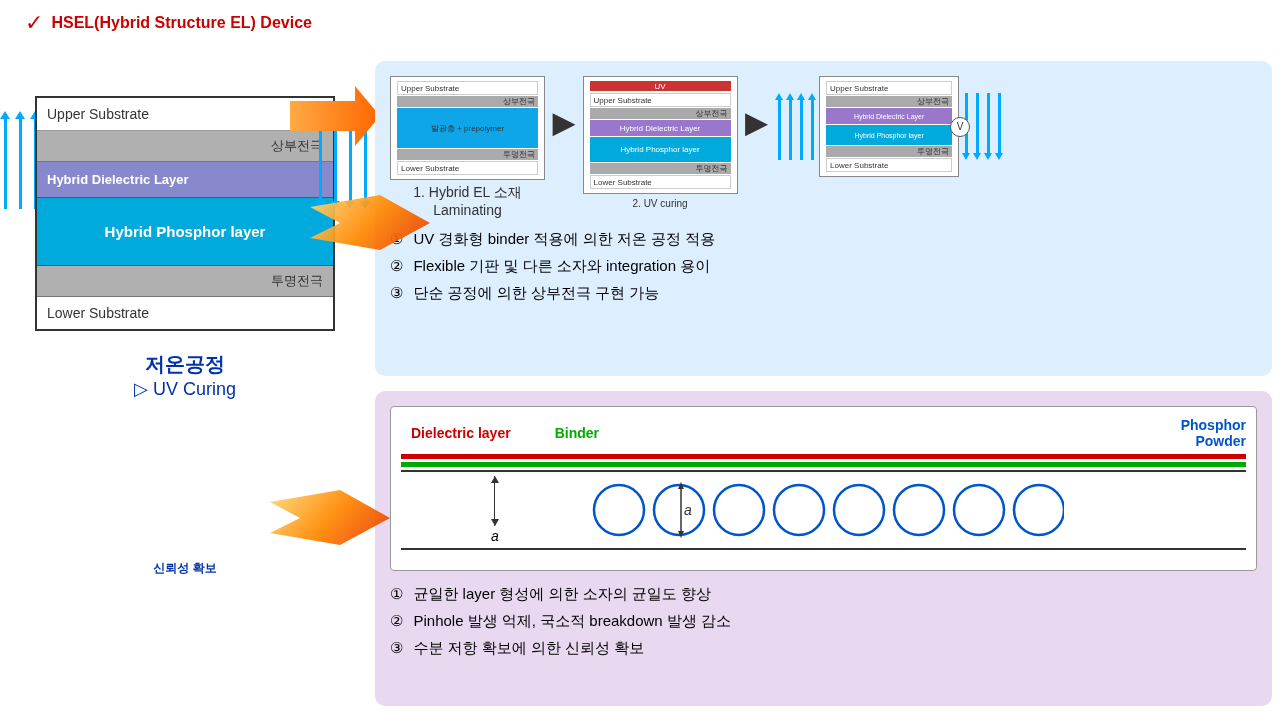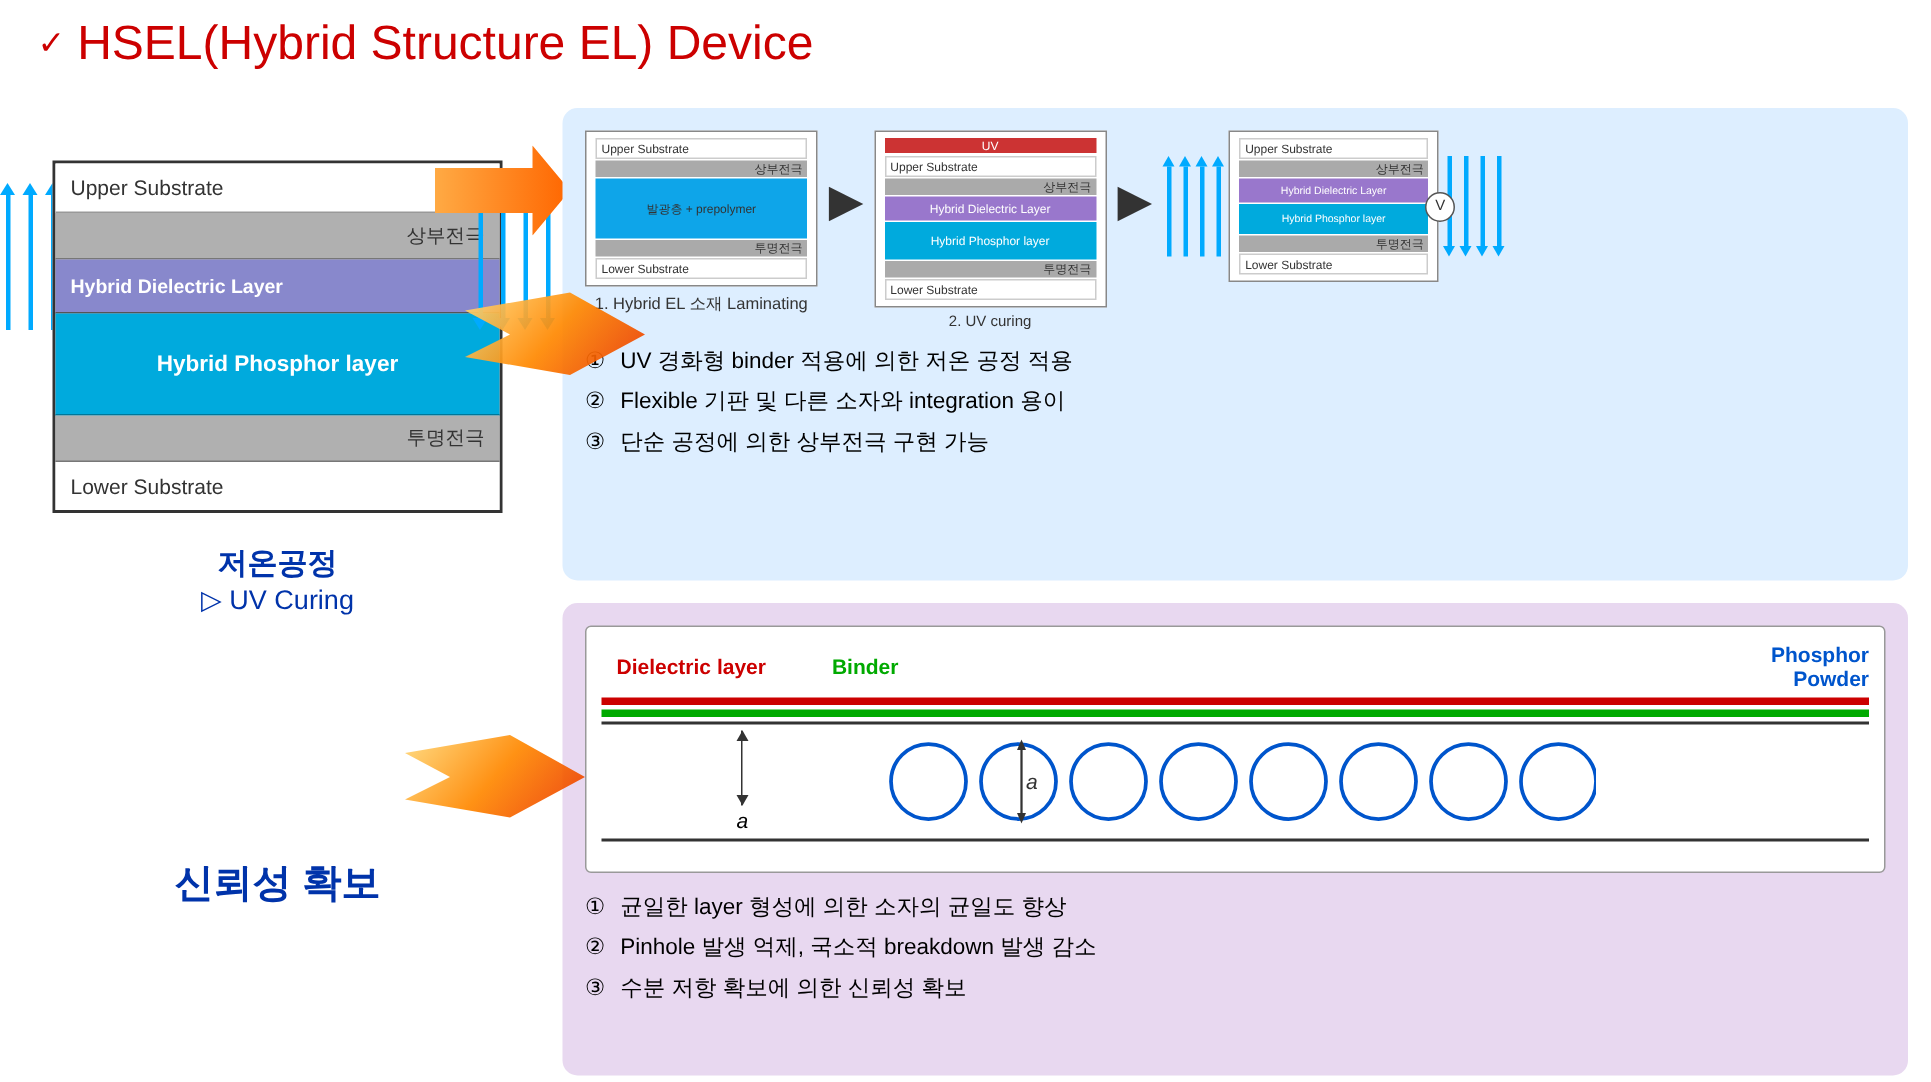--- a/index.html
+++ b/index.html
@@ -26,22 +26,22 @@
       margin-bottom: 10px;
       padding-left: 10px;
     }
     .title-checkmark {
       color: #cc0000;
       font-size: 22px;
       margin-right: 8px;
     }
     .title-text {
       color: #cc0000;
-      font-size: 32px;
-      font-weight: normal;
+      font-size: 16px;
+      font-weight: bold;
     }
 
     
     .main-layout {
       display: flex;
       gap: 20px;
       height: 660px;
     }
 
     
@@ -344,21 +344,21 @@
             <div class="b-arrow-head-down"></div>
           </div>
         </div>
       </div>
 
       <div class="process-label" style="margin-top:20px;">
         <div class="process-label-main">저온공정</div>
         <div class="process-label-sub">▷ UV Curing</div>
       </div>
 
-      <div class="process-label-bottom" style="margin-top: 160px; font-size:26px; font-weight:bold; color:#0033aa;">신뢰성 확보</div>
+      <div class="process-label-bottom" style="margin-top: 160px; font-size:12px; font-weight:bold; color:#0033aa;">신뢰성 확보</div>
     </div>
 
     <div class="right-panel">
 
       <div style="position:relative; display:flex; align-items:flex-start; gap:10px;">
 
         <div style="position:absolute; left:-85px; top:40px;">
           <svg width="90" height="60" viewBox="0 0 90 60">
             <defs>
               <linearGradient id="og1" x1="0%" y1="0%" x2="100%" y2="0%">
@@ -381,21 +381,21 @@
               <div style="height:14px; background:#fff; border:1px solid #ccc; margin-bottom:1px; display:flex; align-items:center; padding:0 3px; font-size:8px; color:#333;">Upper Substrate</div>
 
               <div style="height:11px; background:#aaa; margin-bottom:1px; display:flex; align-items:center; justify-content:flex-end; padding:0 3px; font-size:8px; color:#333;">상부전극</div>
 
               <div style="height:40px; background:#0ea5e9; margin-bottom:1px; display:flex; align-items:center; justify-content:center; font-size:8px; color:#333; text-align:center;">발광층 + prepolymer</div>
 
               <div style="height:11px; background:#aaa; margin-bottom:1px; display:flex; align-items:center; justify-content:flex-end; padding:0 3px; font-size:8px; color:#333;">투명전극</div>
 
               <div style="height:14px; background:#fff; border:1px solid #ccc; display:flex; align-items:center; padding:0 3px; font-size:8px; color:#333;">Lower Substrate</div>
             </div>
-            <div class="step-number-label" style="font-size:11px; color:#333; margin-top:4px; text-align:center; max-width:155px;">1. Hybrid EL 소재 Laminating</div>
+            <div class="step-number-label" style="font-size:14px; color:#333; margin-top:4px; text-align:center; max-width:155px;">1. Hybrid EL 소재 Laminating</div>
           </div>
 
           <div style="font-size:28px; color:#333; margin-top:30px; font-weight:bold;">▶</div>
 
           <div style="display:flex; flex-direction:column; align-items:center;">
             <div class="mini-diagram" style="width:155px; border:1.5px solid #888;">
 
               <div style="height:10px; background:#cc3333; display:flex; align-items:center; justify-content:center; font-size:8px; color:#fff; margin-bottom:2px;">UV</div>
 
               <div style="height:14px; background:#fff; border:1px solid #ccc; margin-bottom:1px; display:flex; align-items:center; padding:0 3px; font-size:8px; color:#333;">Upper Substrate</div>

